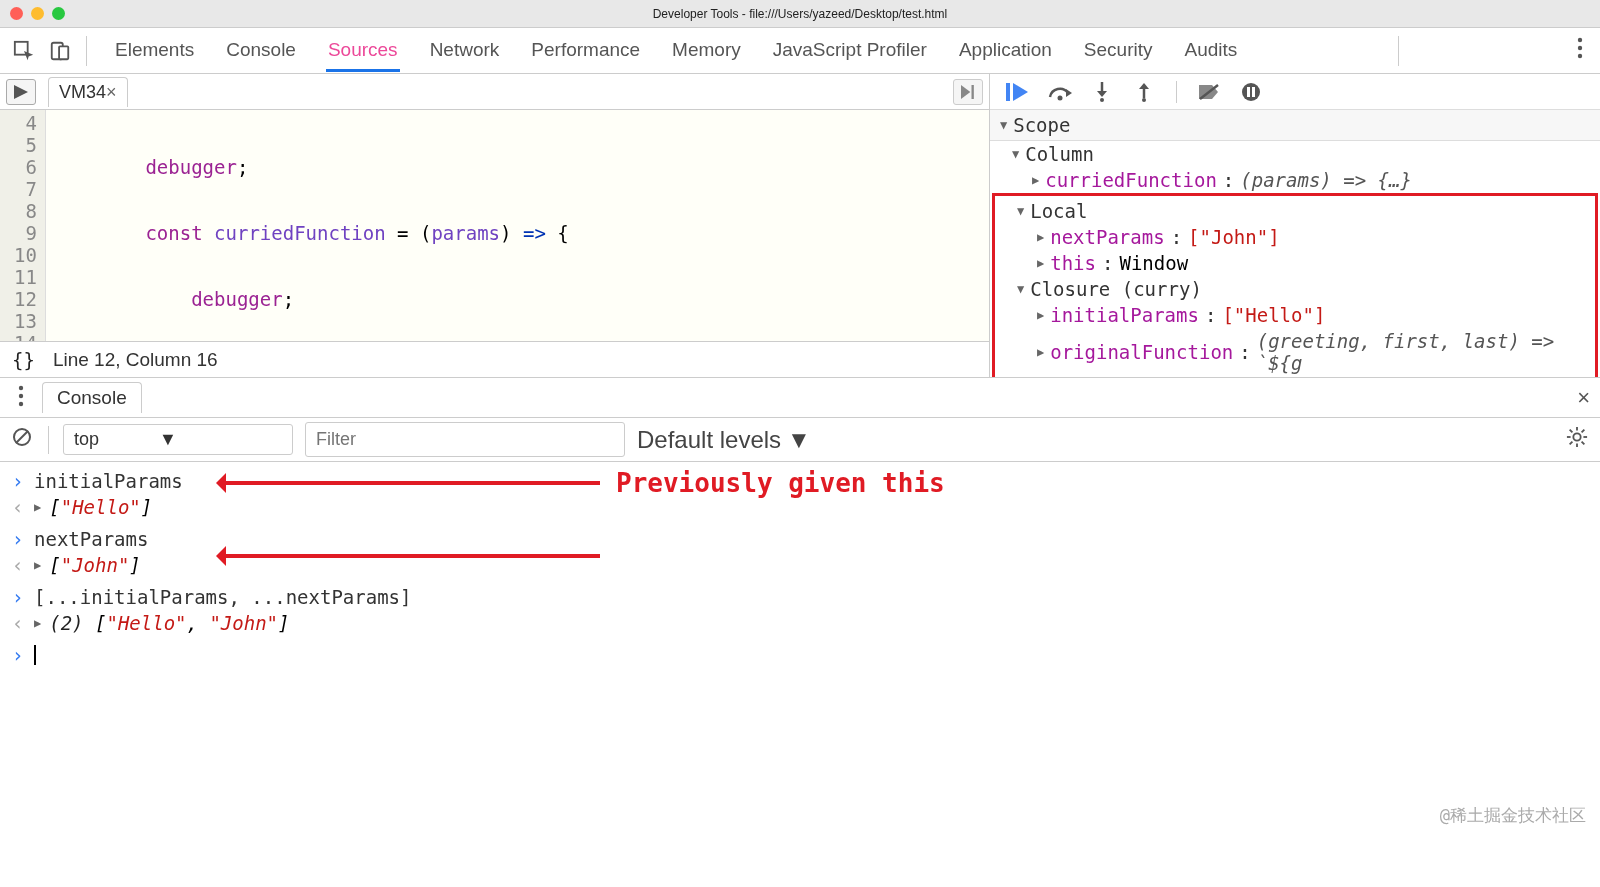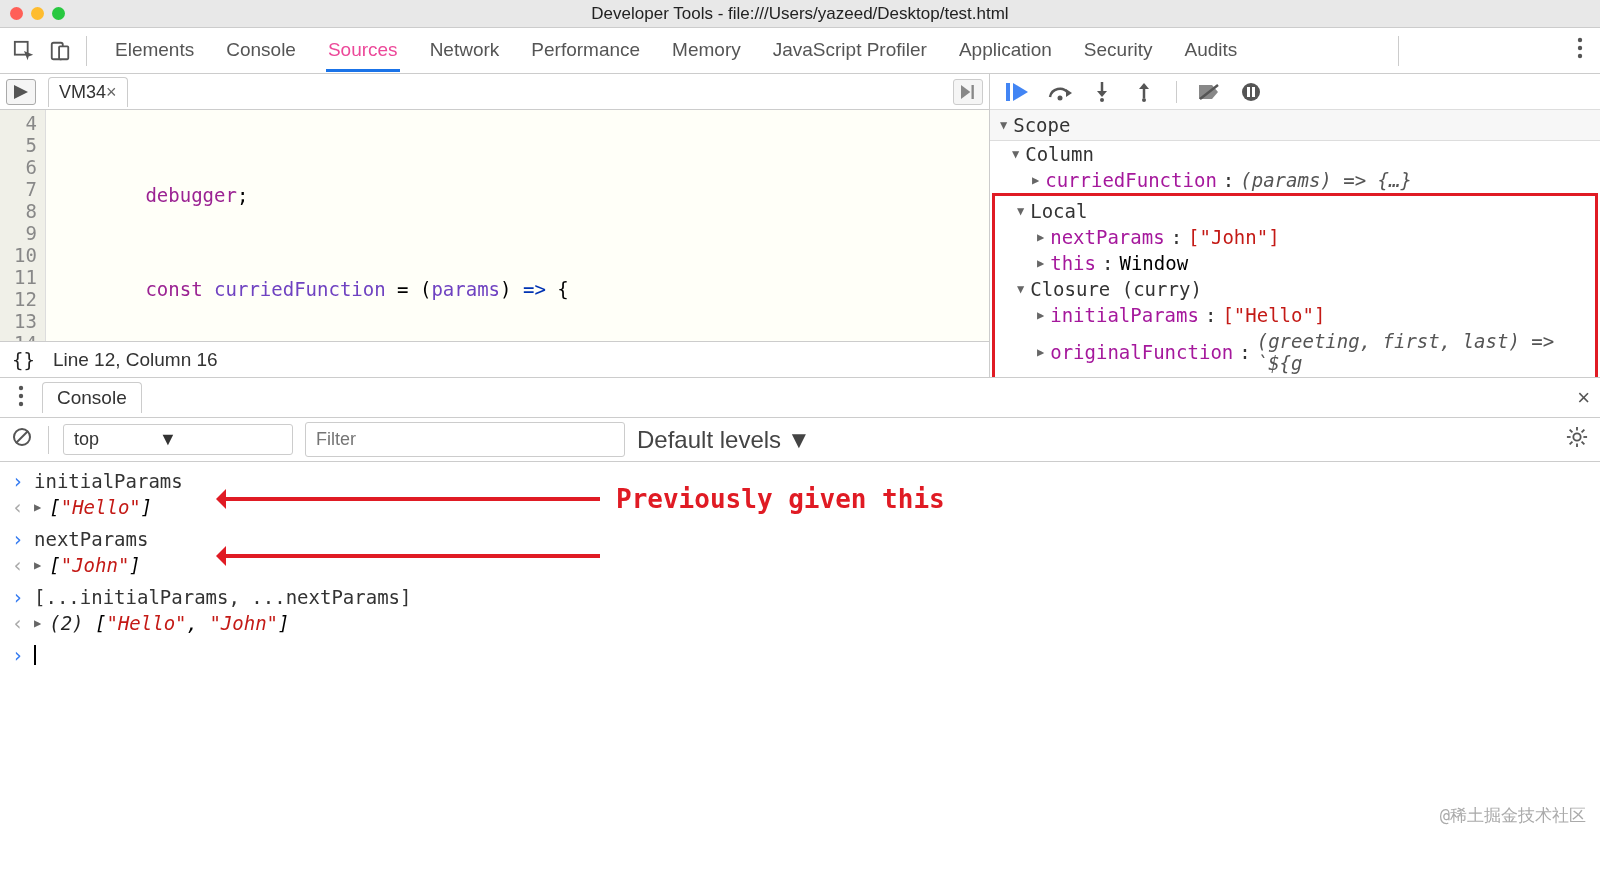--- a/index.html
+++ b/index.html
@@ -24,21 +24,21 @@
 }
 .traffic { display: flex; gap: 8px; }
 .dot { width: 13px; height: 13px; border-radius: 50%; }
 .dot.red { background: #ff5f57; }
 .dot.yellow { background: #febc2e; }
 .dot.green { background: #28c840; }
 .title-text {
   position: absolute;
   left: 0; right: 0;
   text-align: center;
-  font-size: 17px;
+  font-size: 12px;
   color: #222;
   pointer-events: none;
 }
 
 .tabbar {
   height: 46px;
   display: flex;
   align-items: center;
   border-bottom: 1px solid #ccc;
   padding: 0 6px;
@@ -82,21 +82,21 @@
 .code-area {
   flex:1; display:flex; font-family: Menlo, Consolas, monospace; font-size:19px;
   background:#fffff8; overflow:hidden;
 }
 .gutter {
   background:#f0f0e8; color:#888; text-align:right; padding:2px 8px 2px 14px;
   border-right:1px solid #ddd; user-select:none;
 }
 .gutter div { line-height:22px; }
 .code-lines { flex:1; padding:2px 0; white-space:pre; line-height:22px; color:#000; }
-.code-lines div { padding-left:8px;margin-top:28px; }
+.code-lines div { padding-left:8px; }
 .kw { color:#9b2393; }
 .kw2 { color:#0033b3; }
 .var { color:#6f42c1; }
 .pln { color:#000; }
 
 .status-line {
   height:36px; border-top:1px solid #ccc; display:flex; align-items:center;
   padding:0 12px; font-size:19px; background:#fff;
 }
 .braces-icon { font-family:monospace; margin-right:18px; color:#222; }
@@ -456,21 +456,21 @@
     <div class="clog">
         <span class="prompt-out">‹</span>
         <span class="expander">▶</span>
         <span class="cital"><span>(2) </span><span class="pln">[</span><span class="cstr">"Hello"</span><span class="pln">, </span><span class="cstr">"John"</span><span class="pln">]</span></span>
       </div>
     <div class="clog" style="margin-top:6px">
         <span class="prompt-in">›</span>
         <span class="cursor-line"></span>
       </div>
 
-    <div class="ann" style="top:22px; left:220px;">
+    <div class="ann" style="top:6px; left:220px;">
       <div class="arrow-line" style="width:380px"></div>
       <span>Previously given this</span>
     </div>
     <div class="ann" style="top:92px; left:220px;">
       <div class="arrow-line" style="width:380px"></div>
     </div>
 
     <div class="watermark">@稀土掘金技术社区</div>
   </div>
 </div>

